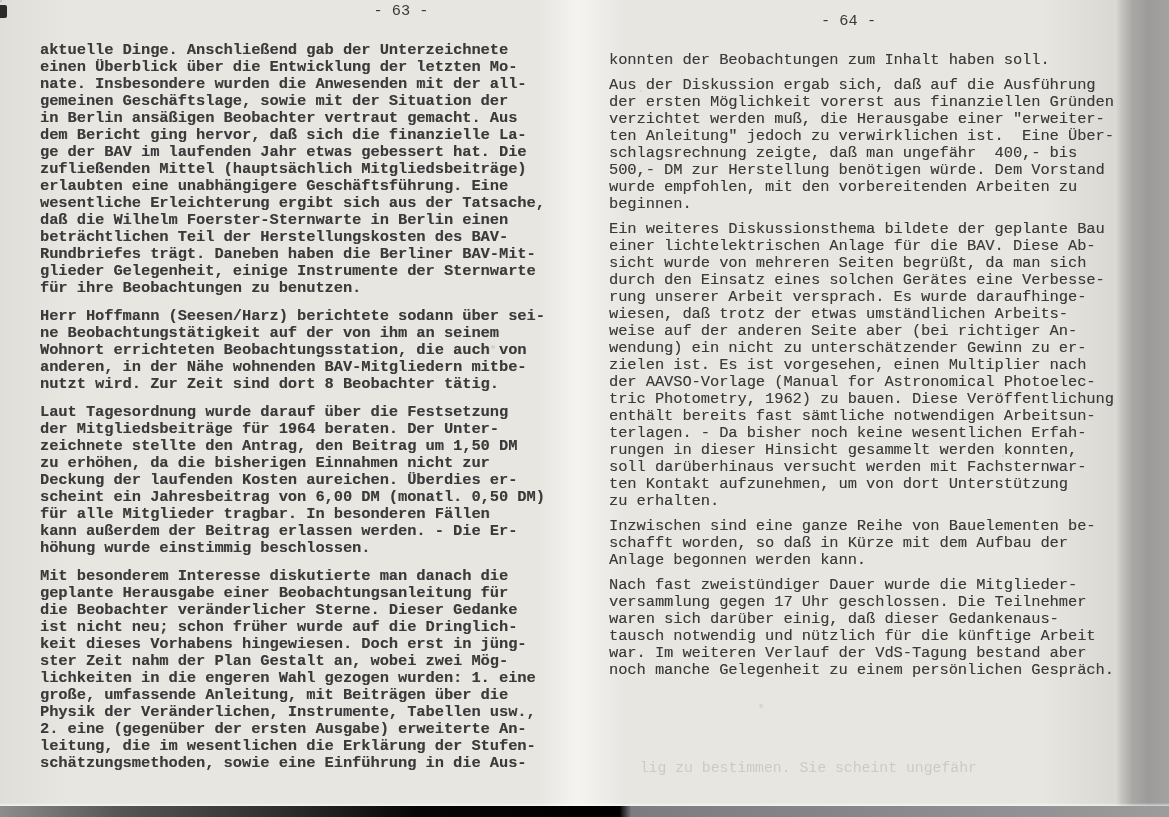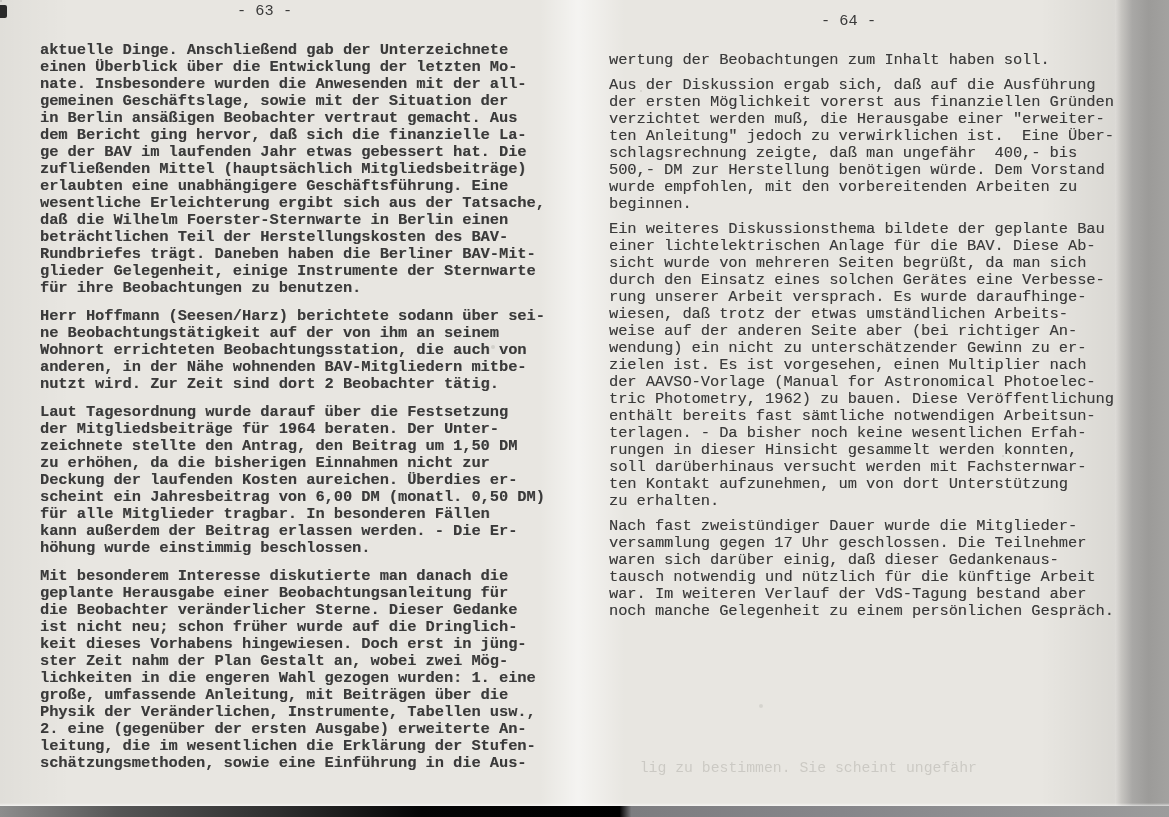--- a/index.html
+++ b/index.html
@@ -26,21 +26,21 @@
   .page-number{
     font-size:15.3px;line-height:17px;white-space:pre;
   }
   .page-body{margin-top:22px;}
   .page-body p{
     margin:0;white-space:pre;
     font-size:15.3px;line-height:17px;
     text-shadow:0.3px 0 0 rgba(58,58,58,0.4);
   }
   .page-left{left:40px;top:3px;width:525px;}
-  .page-left .page-number{padding-left:197px;}
+  .page-left .page-number{padding-left:197px;text-align:center;}
   .page-left .page-body p{margin-bottom:11px;font-weight:bold;}
   .page-right{left:597px;top:13px;width:525px;margin-left:12px;}
   .page-right .page-number{padding-left:212px;}
   .page-right .page-body p{margin-bottom:8px;}
   
   .ghost-line{
     position:absolute;left:34px;top:747px;
     font-size:14.5px;line-height:16px;white-space:pre;
     color:#6a685f;opacity:0.22;
     filter:blur(0.4px);
@@ -104,21 +104,21 @@
 wesentliche Erleichterung ergibt sich aus der Tatsache,
 daß die Wilhelm Foerster-Sternwarte in Berlin einen
 beträchtlichen Teil der Herstellungskosten des BAV-
 Rundbriefes trägt. Daneben haben die Berliner BAV-Mit-
 glieder Gelegenheit, einige Instrumente der Sternwarte
 für ihre Beobachtungen zu benutzen.</p>
       <p>Herr Hoffmann (Seesen/Harz) berichtete sodann über sei-
 ne Beobachtungstätigkeit auf der von ihm an seinem
 Wohnort errichteten Beobachtungsstation, die auch von
 anderen, in der Nähe wohnenden BAV-Mitgliedern mitbe-
-nutzt wird. Zur Zeit sind dort 2 Beobachter tätig.</p>
+nutzt wird. Zur Zeit sind dort 8 Beobachter tätig.</p>
       <p>Laut Tagesordnung wurde darauf über die Festsetzung
 der Mitgliedsbeiträge für 1964 beraten. Der Unter-
 zeichnete stellte den Antrag, den Beitrag um 1,50 DM
 zu erhöhen, da die bisherigen Einnahmen nicht zur
 Deckung der laufenden Kosten aureichen. Überdies er-
 scheint ein Jahresbeitrag von 6,00 DM (monatl. 0,50 DM)
 für alle Mitglieder tragbar. In besonderen Fällen
 kann außerdem der Beitrag erlassen werden. - Die Er-
 höhung wurde einstimmig beschlossen.</p>
       <p>Mit besonderem Interesse diskutierte man danach die
@@ -132,21 +132,21 @@
 Physik der Veränderlichen, Instrumente, Tabellen usw.,
 2. eine (gegenüber der ersten Ausgabe) erweiterte An-
 leitung, die im wesentlichen die Erklärung der Stufen-
 schätzungsmethoden, sowie eine Einführung in die Aus-</p>
     </div>
   </div>
 
   <div class="page page-right">
     <div class="page-number">- 64 -</div>
     <div class="page-body">
-      <p>wertung der Beobachtungen zum Inhalt haben soll.</p>
+      <p>konnten der Beobachtungen zum Inhalt haben soll.</p>
       <p>Aus der Diskussion ergab sich, daß auf die Ausführung
 der ersten Möglichkeit vorerst aus finanziellen Gründen
 verzichtet werden muß, die Herausgabe einer "erweiter-
 ten Anleitung" jedoch zu verwirklichen ist.  Eine Über-
 schlagsrechnung zeigte, daß man ungefähr  400,- bis
 500,- DM zur Herstellung benötigen würde. Dem Vorstand
 wurde empfohlen, mit den vorbereitenden Arbeiten zu
 beginnen.</p>
       <p>Ein weiteres Diskussionsthema bildete der geplante Bau
 einer lichtelektrischen Anlage für die BAV. Diese Ab-
@@ -158,20 +158,23 @@
 wendung) ein nicht zu unterschätzender Gewinn zu er-
 zielen ist. Es ist vorgesehen, einen Multiplier nach
 der AAVSO-Vorlage (Manual for Astronomical Photoelec-
 tric Photometry, 1962) zu bauen. Diese Veröffentlichung
 enthält bereits fast sämtliche notwendigen Arbeitsun-
 terlagen. - Da bisher noch keine wesentlichen Erfah-
 rungen in dieser Hinsicht gesammelt werden konnten,
 soll darüberhinaus versucht werden mit Fachsternwar-
 ten Kontakt aufzunehmen, um von dort Unterstützung
 zu erhalten.</p>
+      <p>Inzwischen sind eine ganze Reihe von Bauelementen be-
+schafft worden, so daß in Kürze mit dem Aufbau der
+Anlage begonnen werden kann.</p>
       <p>Nach fast zweistündiger Dauer wurde die Mitglieder-
 versammlung gegen 17 Uhr geschlossen. Die Teilnehmer
 waren sich darüber einig, daß dieser Gedankenaus-
 tausch notwendig und nützlich für die künftige Arbeit
 war. Im weiteren Verlauf der VdS-Tagung bestand aber
 noch manche Gelegenheit zu einem persönlichen Gespräch.</p>
     </div>
     <div class="ghost-line">lig zu bestimmen. Sie scheint ungefähr</div>
   </div>
 

